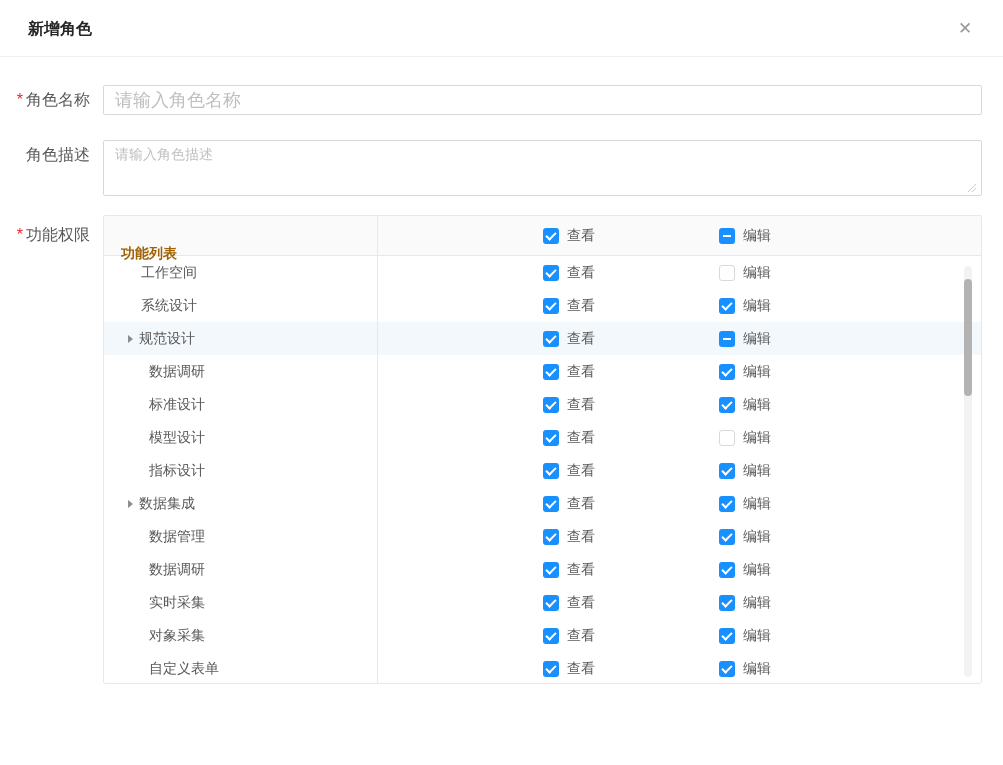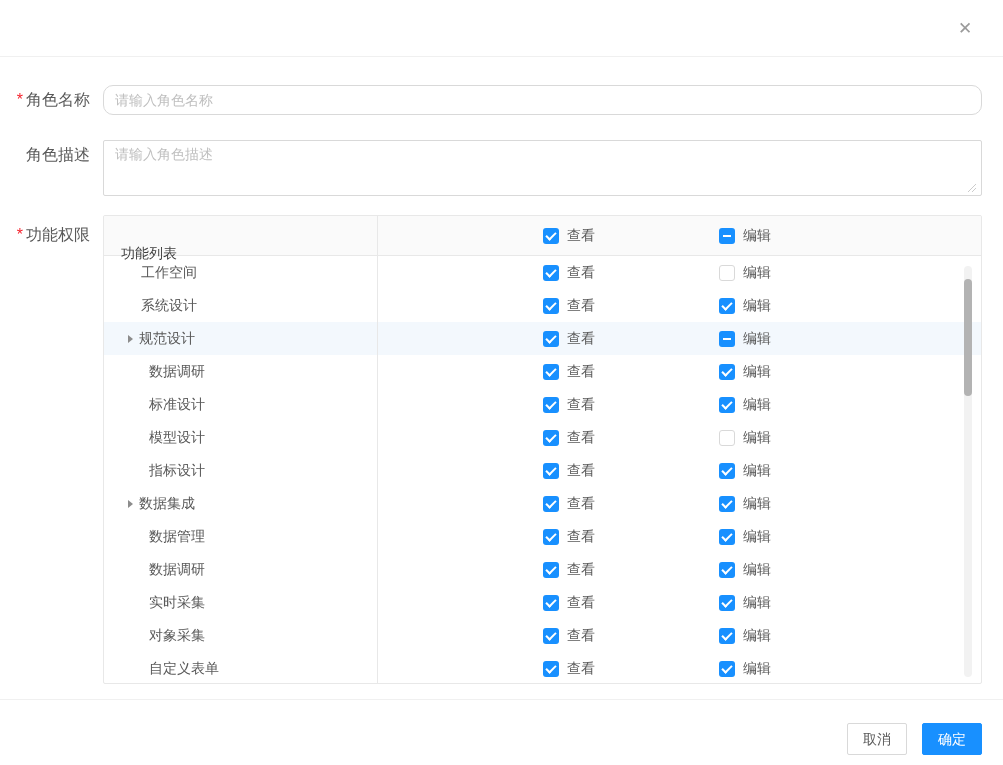--- a/index.html
+++ b/index.html
@@ -32,22 +32,22 @@
     color:#595959; font-size:16px;
   }
   .req { color:#f5222d; margin-right:3px; }
 
   .lbl-name { top:85px;  line-height:30px; }
   .lbl-desc { top:140px; line-height:30px; }
   .lbl-perm { top:215px; line-height:40px; }
 
   .role-name-input {
     position:absolute; left:103px; top:85px; width:879px; height:30px;
-    border:1px solid #d9d9d9; border-radius:10px; padding:0 11px;
-    font-size:14px; color:#262626; outline:none;
+    border:1px solid #d9d9d9; border-radius:2px; padding:0 11px;
+    font-size:18px; color:#262626; outline:none;
     font-family:"Liberation Sans","DejaVu Sans",sans-serif;
   }
   .role-desc-input {
     position:absolute; left:103px; top:140px; width:879px; height:56px;
     border:1px solid #d9d9d9; border-radius:2px; padding:5px 11px;
     font-size:14px; color:#262626; outline:none; resize:none;
     font-family:"Liberation Sans","DejaVu Sans",sans-serif;
   }
   ::placeholder { color:#bfbfbf; opacity:1; }
   .resize-grip { position:absolute; left:967px; top:183px; width:10px; height:10px; pointer-events:none; }
@@ -59,21 +59,21 @@
   }
   .col-divider {
     position:absolute; left:273px; top:0; bottom:0; width:1px;
     background:#e8e8e8; z-index:2;
   }
   .t-header {
     position:relative; height:40px; background:#fafafa;
     border-bottom:1px solid #e8e8e8; display:flex; align-items:center;
     border-radius:2px 2px 0 0;
   }
-  .t-header .t-name { font-weight:400; color:#404040; padding-left:17px;margin-top:36px; }
+  .t-header .t-name { font-weight:700; color:#a16207; padding-left:17px;margin-top:36px; }
   .t-body { position:relative; }
   .t-row { position:relative; height:33px; display:flex; align-items:center; color:#595959; }
   .t-row.highlighted { background:#f3f8fd; }
   .t-name { display:flex; align-items:center; }
   .caret {
     width:0; height:0; display:inline-block; margin-right:6px;
     border-left:5px solid #8c8c8c; border-top:4px solid transparent; border-bottom:4px solid transparent;
   }
 
   .cb-group { position:absolute; display:flex; align-items:center; top:50%; transform:translateY(-50%); cursor:pointer; }
@@ -115,20 +115,21 @@
   }
   .btn-cancel { background:#fff; border:1px solid #d9d9d9; color:#595959; }
   .btn-confirm { background:#1890ff; border:1px solid #1890ff; color:#fff; }
 </style>
 </head>
 <body>
 
 <div class="modal">
 
   <div class="modal-header">
+    <div class="modal-title">新增角色</div>
     <div class="modal-close">✕</div>
   </div>
 
   <div class="form-label lbl-name"><span class="req">*</span><span>角色名称</span></div>
   <input class="role-name-input" type="text" placeholder="请输入角色名称" style="">
 
   <div class="form-label lbl-desc"><span>角色描述</span></div>
   <textarea class="role-desc-input" placeholder="请输入角色描述" style=""></textarea>
   <svg class="resize-grip" viewBox="0 0 10 10">
     <path d="M9 1 L1 9 M9 5 L5 9" stroke="#cccccc" stroke-width="1" fill="none"></path>
@@ -319,18 +320,14 @@
           <span class="cb-group col-edit">
             <span class="cb checked"></span>
             <span class="cb-label">编辑</span>
           </span>
         </div>
       </div>
     <div class="sb-track"></div>
     <div class="sb-thumb"></div>
   </div>
 
-  <div class="modal-footer">
-    <button class="btn btn-cancel">取消</button>
-    <button class="btn btn-confirm">确定</button>
-  </div>
 
 </div>
 
 </body></html>

